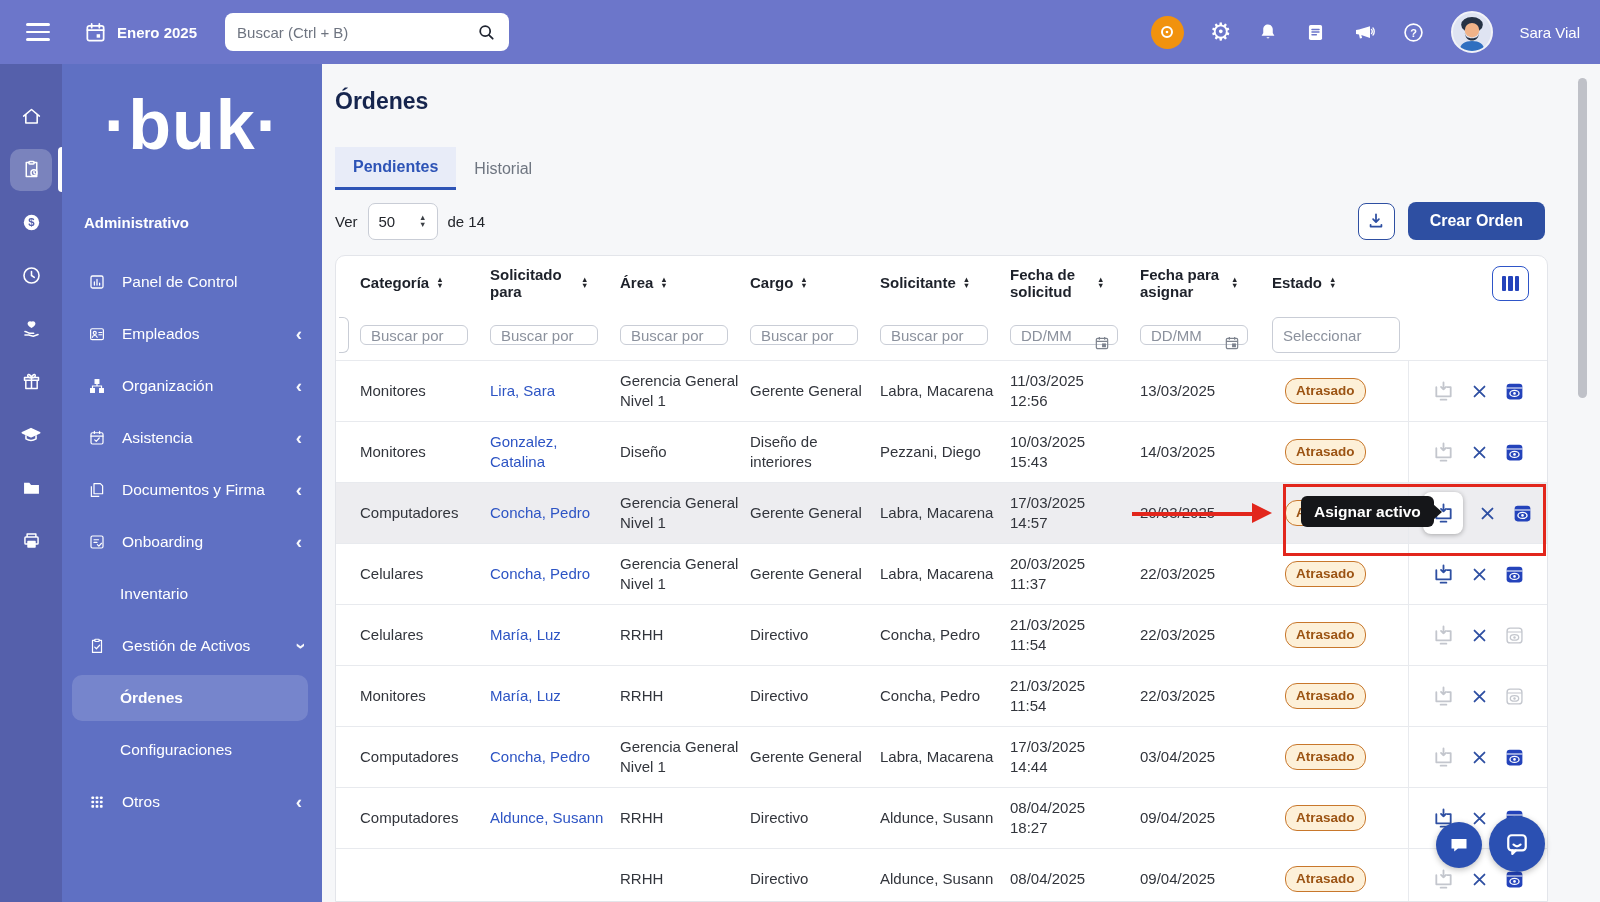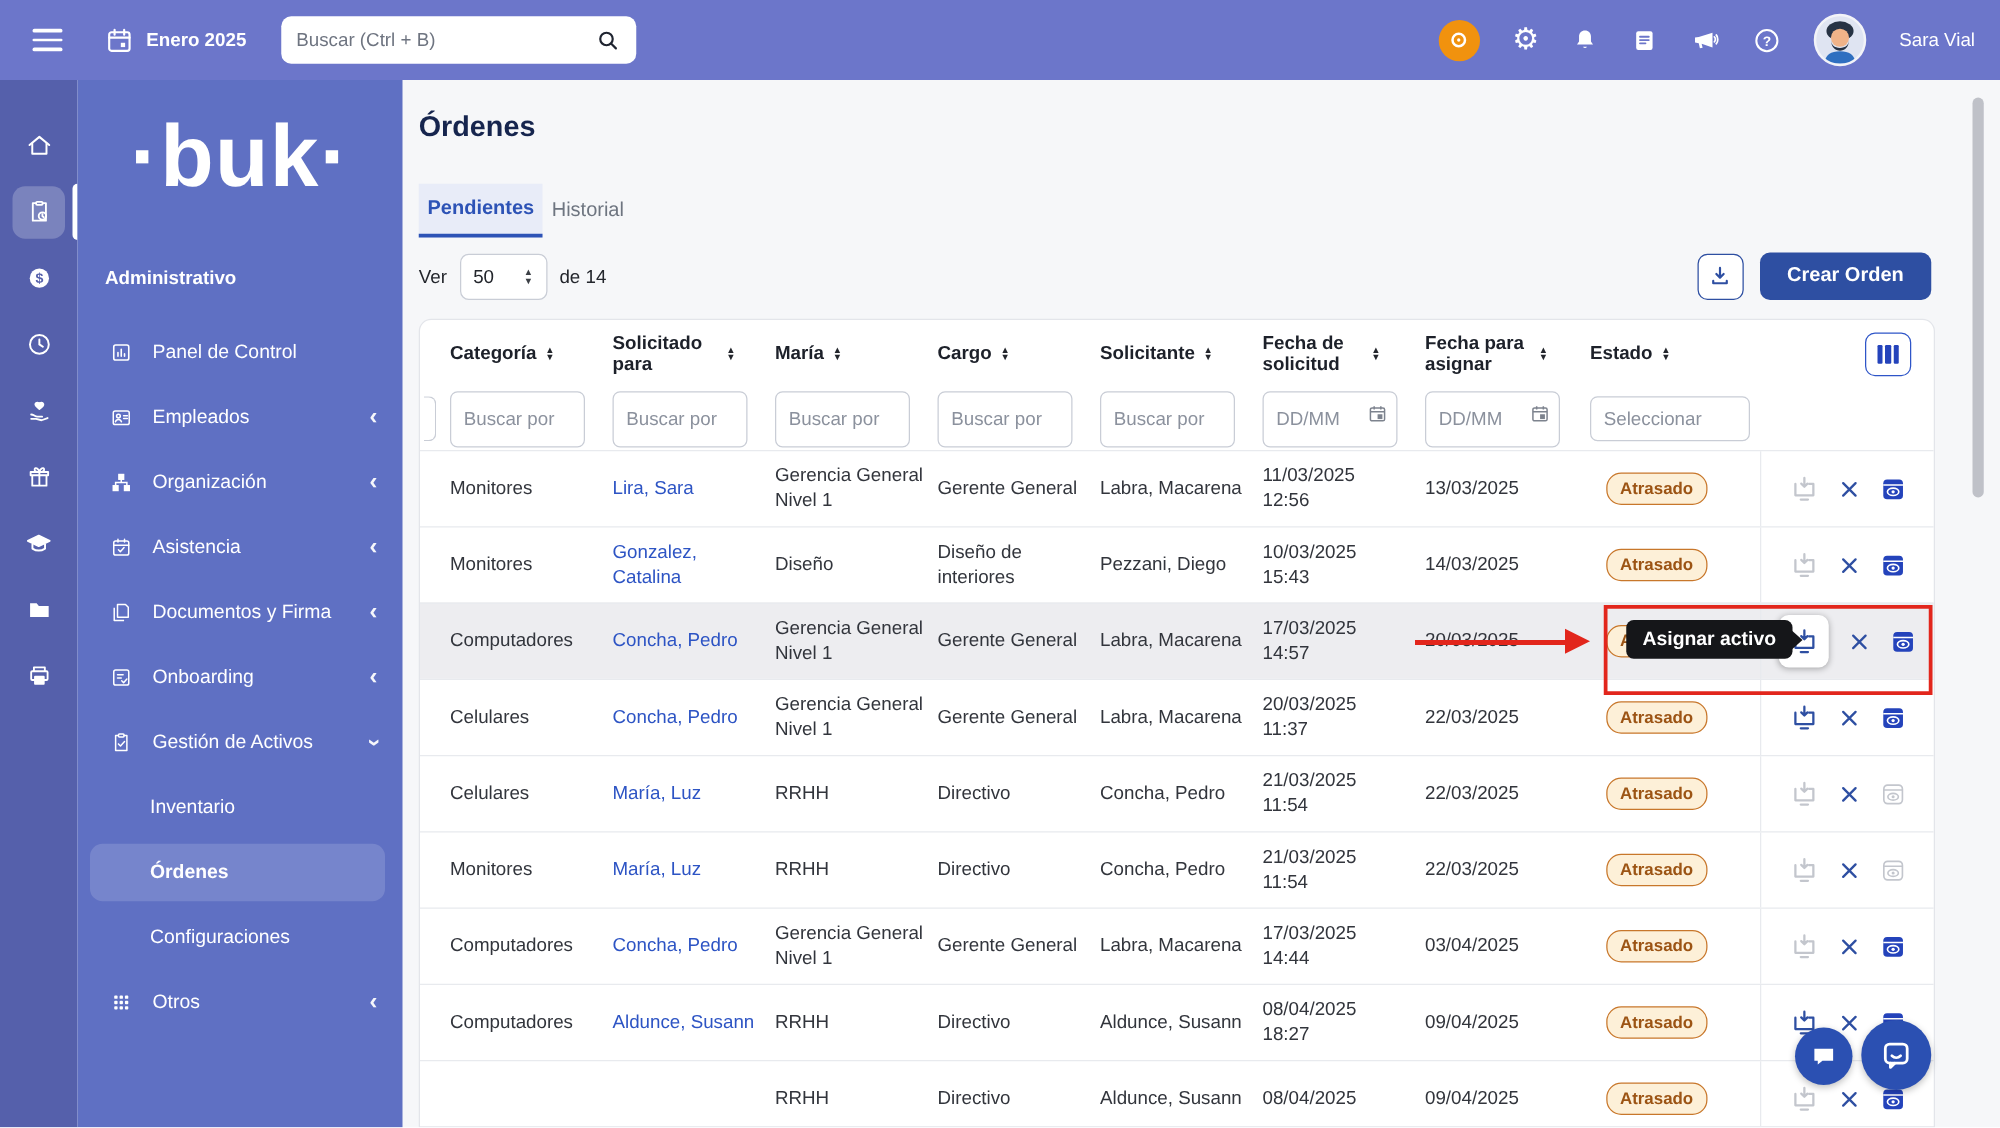--- a/index.html
+++ b/index.html
@@ -38,41 +38,41 @@
   .mi .lbl { flex:1; }
   .chev { font-size:19px; font-weight:700; opacity:.95; display:inline-block; }
   .chev.down { transform:rotate(-90deg); }
   .mi.sub { padding-left:58px; }
   .mi.active { background:rgba(255,255,255,.15); border-radius:10px; margin:3px 14px 3px 10px; height:46px; padding-left:48px; font-weight:700; }
 
   
   .main { position:absolute; left:322px; top:64px; right:0; bottom:0; }
   .page-title { position:absolute; left:13px; top:24px; font-size:23px; font-weight:700; color:#16254e; }
   .tabs { position:absolute; left:13px; top:83px; display:flex; }
-  .tab { height:43px; padding:0 7px; display:flex; align-items:center; font-size:16px; cursor:pointer; }
+  .tab { height:43px; padding:0 18px; display:flex; align-items:center; font-size:16px; cursor:pointer; }
   .tab.active { background:#e8ecf8; color:#2d53b6; font-weight:700; border-bottom:3px solid #2d53b6; }
   .tab.inactive { color:#6e7580; }
   .controls { position:absolute; left:13px; top:139px; display:flex; align-items:center; gap:10px; font-size:15px; color:#23262c; }
   .pgsize { width:70px; height:37px; border:1.5px solid #c9cdd6; border-radius:7px; background:#fff; display:flex; align-items:center; justify-content:space-between; padding:0 10px; cursor:pointer; }
   .updown { display:flex; flex-direction:column; font-size:7.5px; line-height:6.5px; color:#3c4046; }
   .ctrl-right { position:absolute; right:55px; top:138px; display:flex; gap:13px; align-items:center; }
   .btn-dl { width:37px; height:37px; border:1.5px solid #2e4fa2; border-radius:8px; background:#fff; display:flex; align-items:center; justify-content:center; cursor:pointer; }
   .btn-create { height:38px; padding:0 22px; background:#2e4fa2; color:#fff; border:none; border-radius:8px; font-weight:700; font-size:16px; display:flex; align-items:center; cursor:pointer; font-family:inherit; }
 
   
   .card { position:absolute; left:13px; top:191px; width:1213px; height:647px; background:#fff; border:1px solid #e3e5ea; border-radius:10px 10px 0 0; overflow:hidden; }
   .trow { display:grid; grid-template-columns:24px 130px 130px 130px 130px 130px 130px 132px 136px 1fr; align-items:center; }
   .thead { height:54px; }
   .th { display:flex; align-items:center; gap:7px; font-size:15px; font-weight:700; color:#1d212a; line-height:1.15; padding-right:4px; }
   .sort { display:flex; flex-direction:column; font-size:7.5px; line-height:6.5px; color:#23262c; cursor:pointer; }
   .th-actions { display:flex; justify-content:flex-end; padding-right:18px; }
   .btn-cols { width:37px; height:35px; border:1.5px solid #2e55c8; background:#fff; border-radius:8px; display:flex; align-items:center; justify-content:center; gap:2px; cursor:pointer; }
   .btn-cols i { width:4.5px; height:15px; background:#2443bb; border-radius:1px; }
   .tfilter { height:50px; }
-  .fin { width:108px; height:45px; border:1.5px solid #c9cdd6; border-radius:6px; padding:0 10px; font-size:15px; color:#333; outline:none; background:#fff; font-family:inherit; }
+  .fin { width:108px; height:20px; border:1.5px solid #c9cdd6; border-radius:6px; padding:0 10px; font-size:15px; color:#333; outline:none; background:#fff; font-family:inherit; }
   .fin::placeholder { color:#8b919d; }
   .fwrap { position:relative; width:108px; }
   .fwrap .fin { width:108px; padding-right:30px; }
   .fwrap svg { position:absolute; right:8px; top:10px; pointer-events:none; }
   .fsel { width:128px; height:36px; border:1.5px solid #c9cdd6; border-radius:6px; background:#fff; display:flex; align-items:center; padding:0 10px; font-size:15px; color:#8b919d; cursor:pointer; }
   .frag { width:10px; height:36px; border:1.5px solid #c9cdd6; border-left:none; border-radius:0 6px 6px 0; margin-left:3px; background:#fff; }
   .drow { height:61px; border-top:1px solid #e8eaee; font-size:15px; color:#32353c; }
   .drow.hl { background:#ededf0; }
   .cell { padding-right:10px; line-height:1.32; }
   .link { color:#2d54c4; cursor:pointer; }
@@ -304,33 +304,33 @@
       <div class="mi">
         <span class="ico">
             <svg width="18" height="18" viewBox="0 0 24 24" fill="none" stroke="#fff" stroke-width="1.6" stroke-linecap="round" stroke-linejoin="round">
               <rect x="4" y="4" width="16" height="16" rx="2"></rect>
               <path d="M8 9h6M8 12.5h4M12.5 15.5l2 2 3.5-3.8"></path>
             </svg>
           </span>
         <span class="lbl">Onboarding</span>
         <span class="chev">‹</span>
       </div>
+      <div class="mi sub">
+        <span class="lbl">Inventario</span>
+      </div>
       <div class="mi">
         <span class="ico">
             <svg width="18" height="18" viewBox="0 0 24 24" fill="none" stroke="#fff" stroke-width="1.6" stroke-linecap="round" stroke-linejoin="round">
               <path d="M9 4.5H6v16h12v-16h-3"></path>
               <rect x="9" y="3" width="6" height="3" rx="1"></rect>
               <path d="M9 13.5l2.2 2.2 4.3-4.7"></path>
             </svg>
           </span>
         <span class="lbl">Gestión de Activos</span>
         <span class="chev down">‹</span>
-      </div>
-      <div class="mi sub">
-        <span class="lbl">Inventario</span>
       </div>
       <div class="mi sub active">
         <span class="lbl">Órdenes</span>
       </div>
       <div class="mi sub">
         <span class="lbl">Configuraciones</span>
       </div>
       <div class="mi">
         <span class="ico">
             <svg width="18" height="18" viewBox="0 0 24 24" fill="#fff">
@@ -389,21 +389,21 @@
             </span>
           </div>
         <div class="th">
             <span style="max-width:84px">Solicitado para</span>
             <span class="sort">
               <span>▲</span>
               <span>▼</span>
             </span>
           </div>
         <div class="th">
-            <span>María</span>
+            <span>Área</span>
             <span class="sort">
               <span>▲</span>
               <span>▼</span>
             </span>
           </div>
         <div class="th">
             <span>Cargo</span>
             <span class="sort">
               <span>▲</span>
               <span>▼</span>

